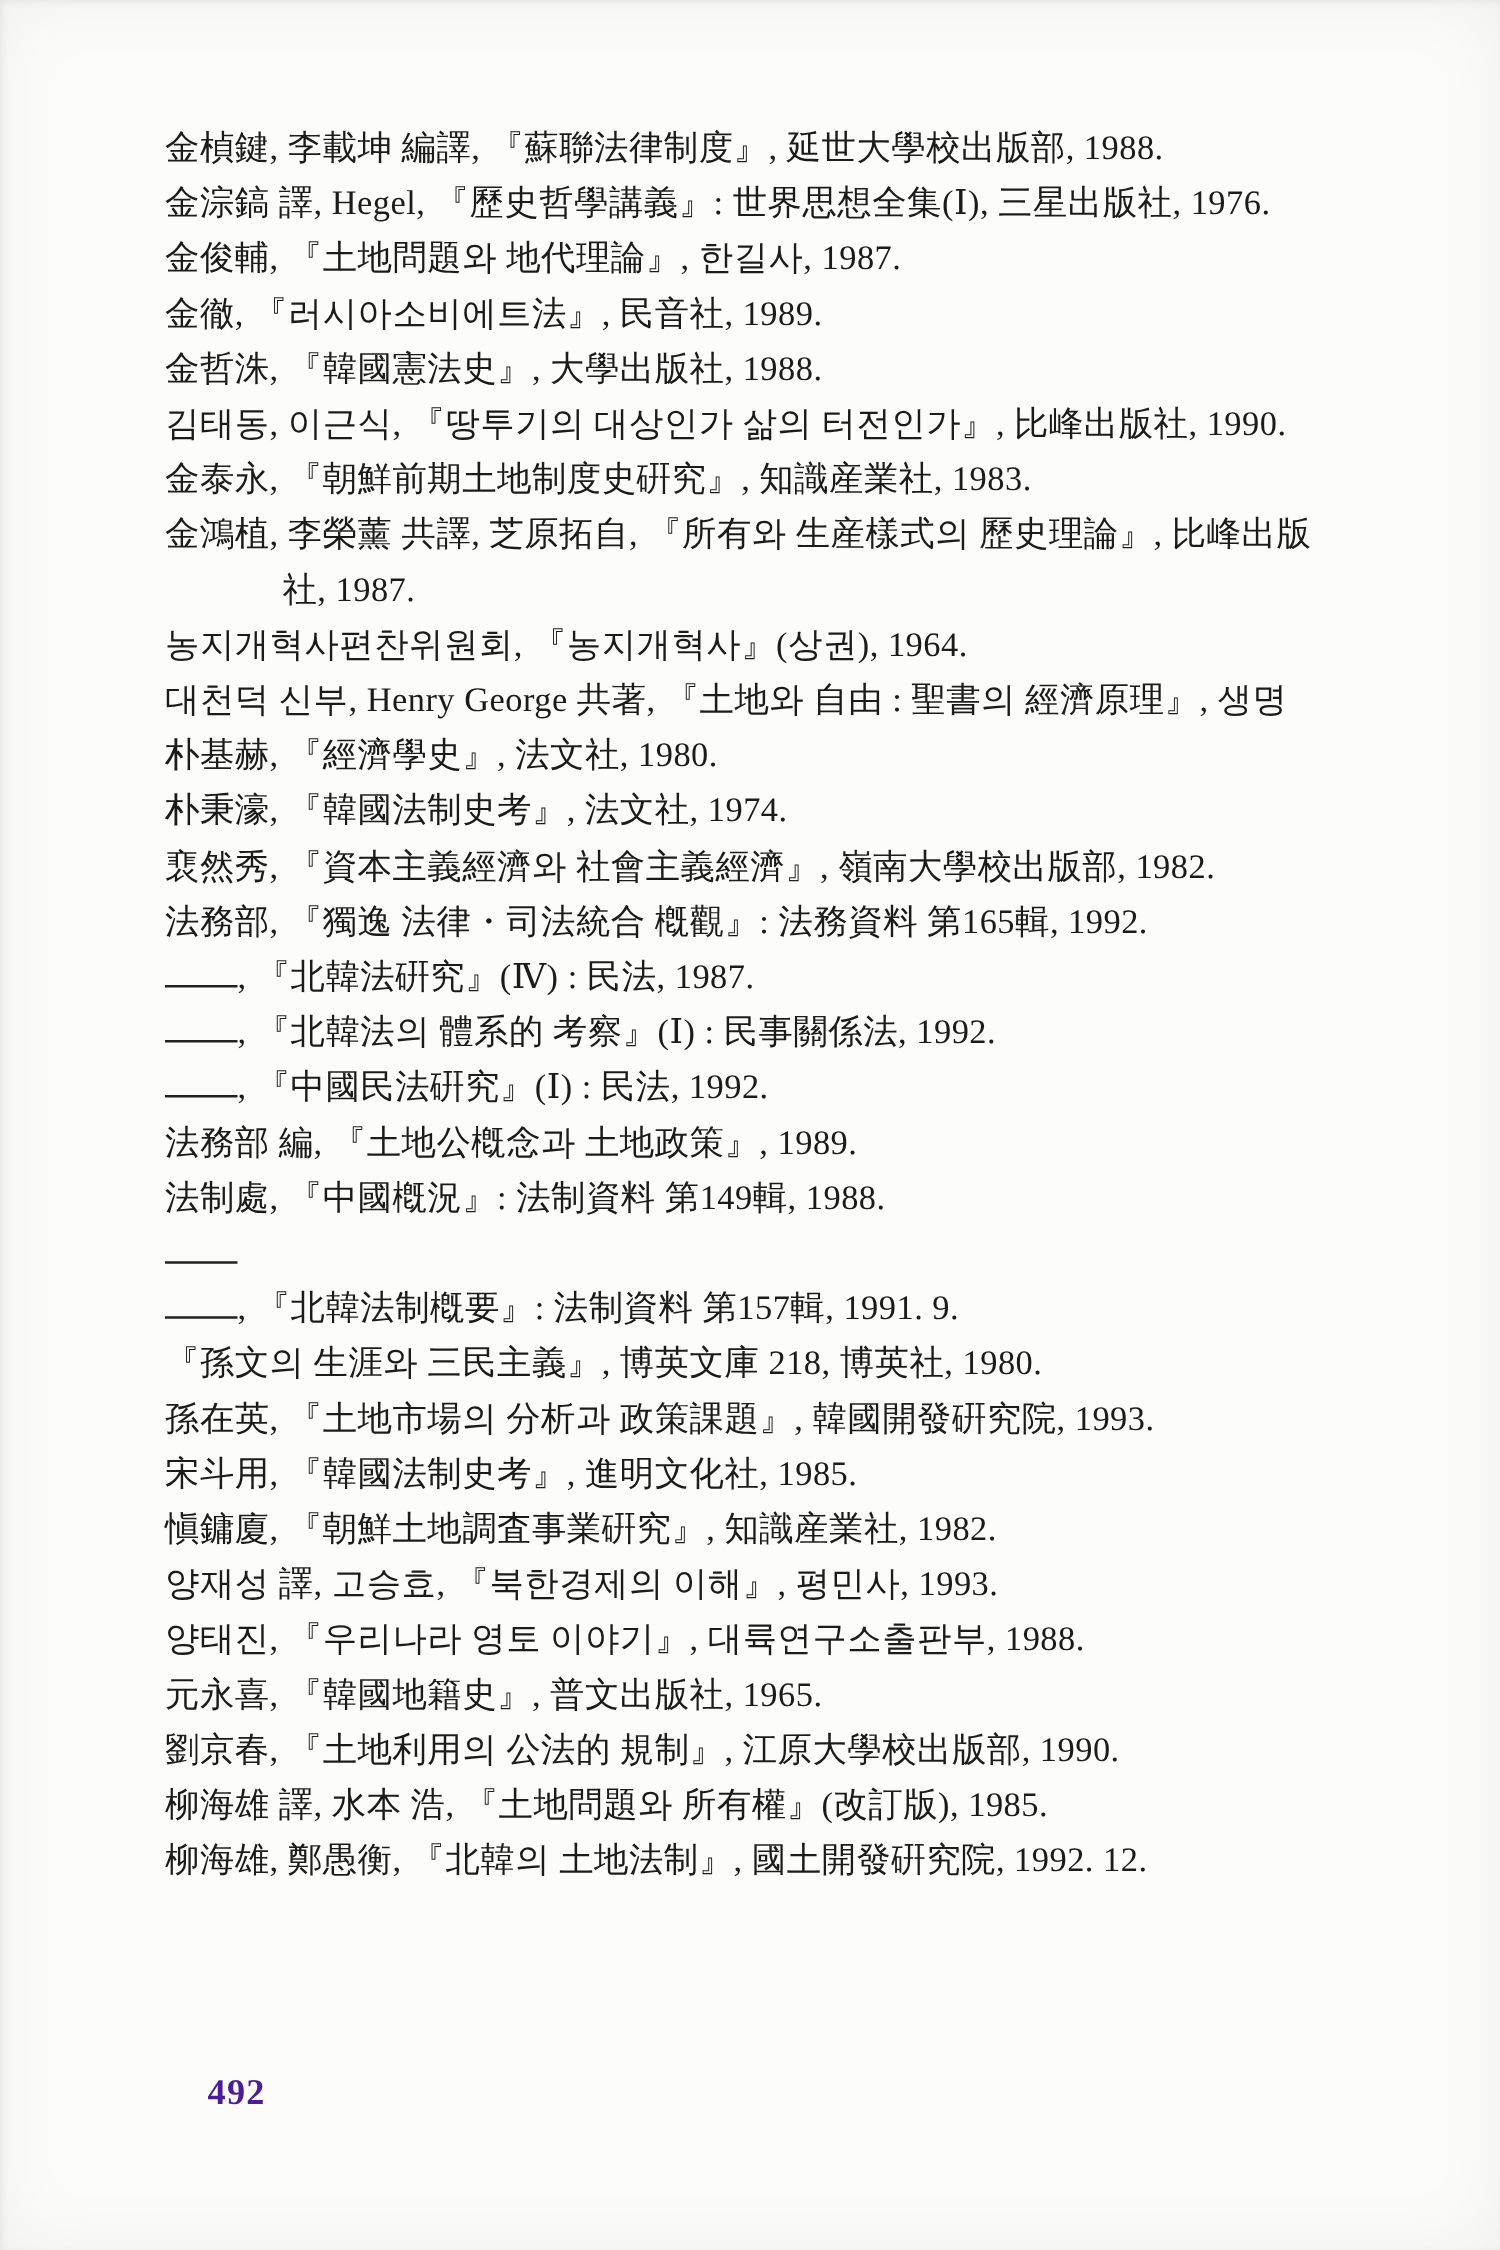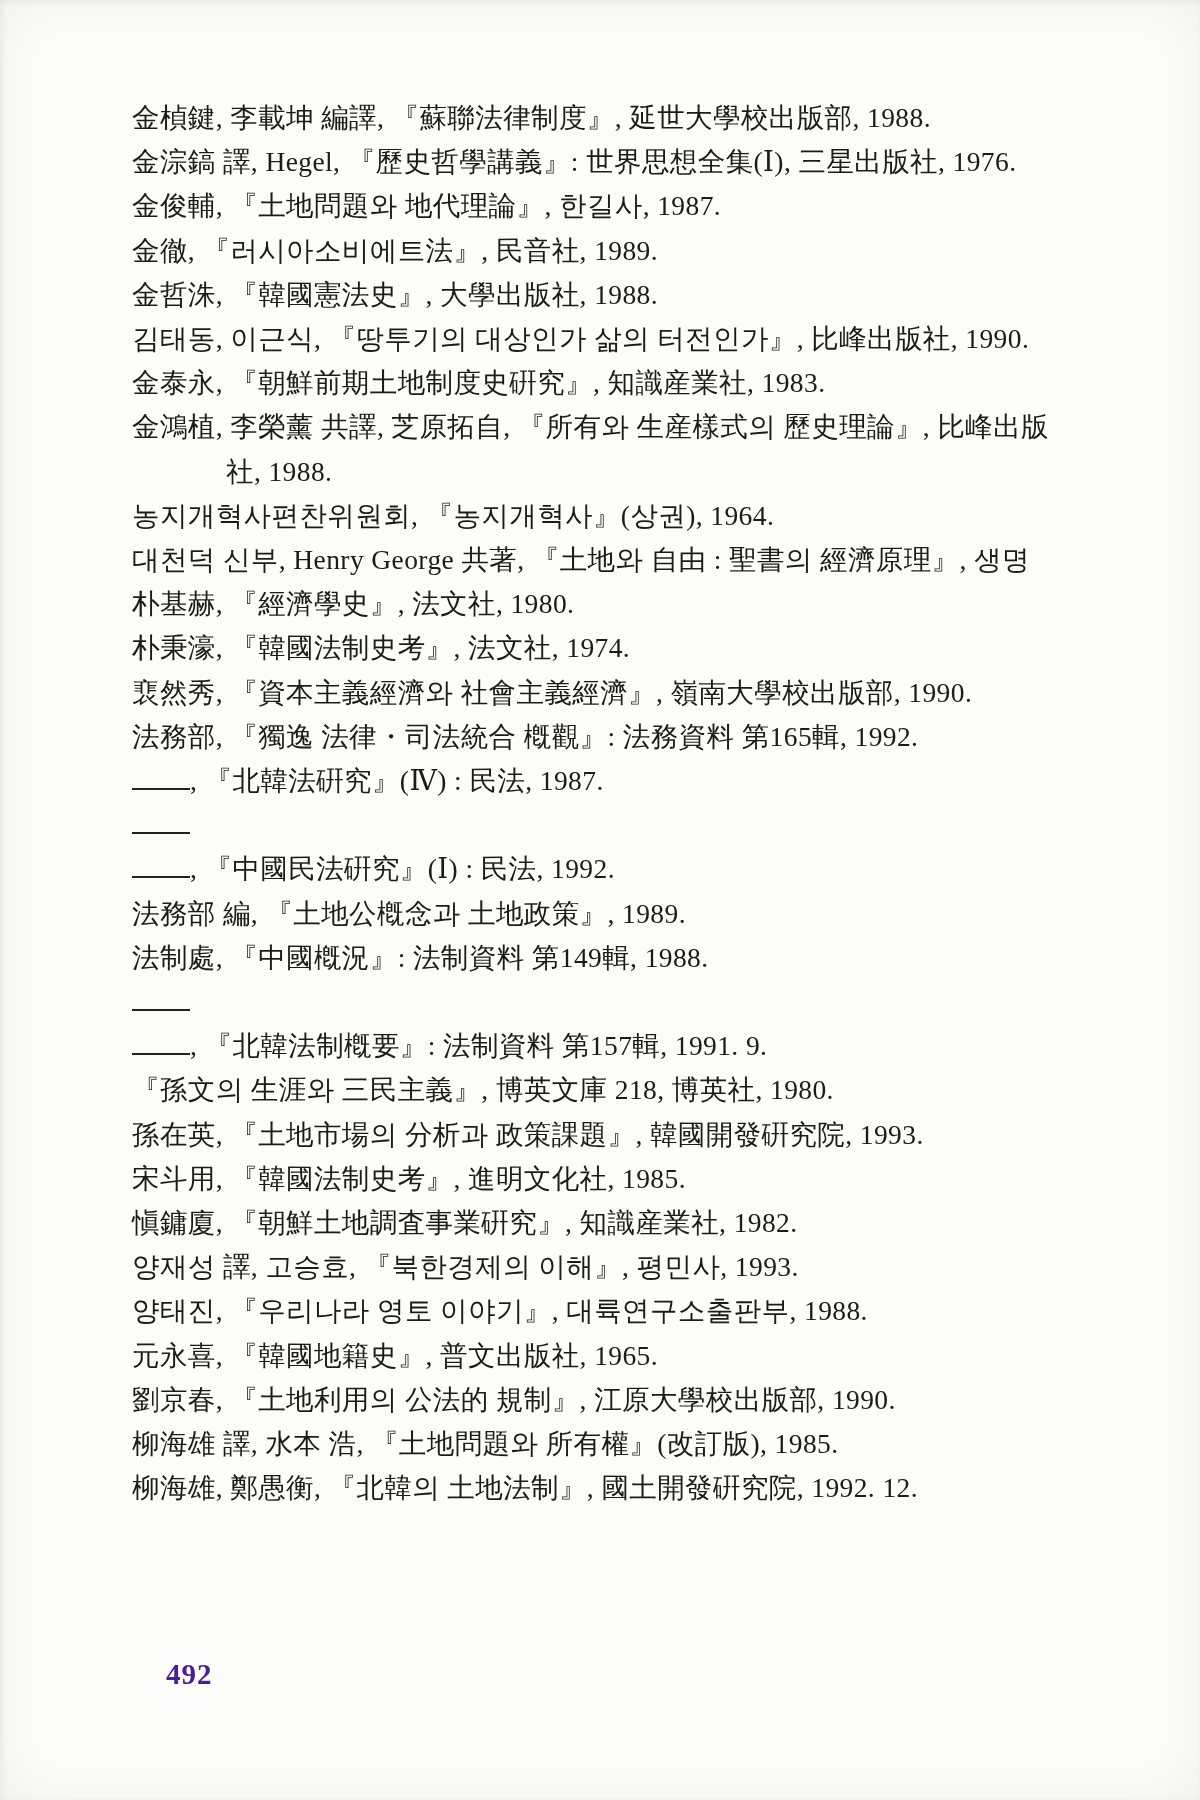--- a/index.html
+++ b/index.html
@@ -75,45 +75,45 @@
         <div class="line"><span>金哲洙, 『韓國憲法史』, 大學出版社, 1988.</span></div>
       </div>
       <div class="entry">
         <div class="line"><span>김태동, 이근식, 『땅투기의 대상인가 삶의 터전인가』, 比峰出版社, 1990.</span></div>
       </div>
       <div class="entry">
         <div class="line"><span>金泰永, 『朝鮮前期土地制度史硏究』, 知識産業社, 1983.</span></div>
       </div>
       <div class="entry">
         <div class="line"><span>金鴻植, 李榮薰 共譯, 芝原拓自, 『所有와 生産樣式의 歷史理論』, 比峰出版</span></div>
-        <div class="line indent"><span>社, 1988.</span></div>
+        <div class="line indent"><span>社, 1987.</span></div>
       </div>
       <div class="entry">
         <div class="line"><span>농지개혁사편찬위원회, 『농지개혁사』(상권), 1964.</span></div>
       </div>
       <div class="entry">
         <div class="line"><span>대천덕 신부, Henry George 共著, 『土地와 自由 : 聖書의 經濟原理』, 생명</span></div>
       </div>
       <div class="entry">
         <div class="line"><span>朴基赫, 『經濟學史』, 法文社, 1980.</span></div>
       </div>
       <div class="entry">
         <div class="line"><span>朴秉濠, 『韓國法制史考』, 法文社, 1974.</span></div>
       </div>
       <div class="entry">
-        <div class="line"><span>裵然秀, 『資本主義經濟와 社會主義經濟』, 嶺南大學校出版部, 1990.</span></div>
+        <div class="line"><span>裵然秀, 『資本主義經濟와 社會主義經濟』, 嶺南大學校出版部, 1982.</span></div>
       </div>
       <div class="entry">
         <div class="line"><span>法務部, 『獨逸 法律・司法統合 槪觀』: 法務資料 第165輯, 1992.</span></div>
       </div>
       <div class="entry">
         <div class="line"><span class="ditto"></span><span>, 『北韓法硏究』(Ⅳ) : 民法, 1987.</span></div>
       </div>
       <div class="entry">
-        <div class="line"><span class="ditto"></span></div>
+        <div class="line"><span class="ditto"></span><span>, 『北韓法의 體系的 考察』(Ⅰ) : 民事關係法, 1992.</span></div>
       </div>
       <div class="entry">
         <div class="line"><span class="ditto"></span><span>, 『中國民法硏究』(Ⅰ) : 民法, 1992.</span></div>
       </div>
       <div class="entry">
         <div class="line"><span>法務部 編, 『土地公槪念과 土地政策』, 1989.</span></div>
       </div>
       <div class="entry">
         <div class="line"><span>法制處, 『中國槪況』: 法制資料 第149輯, 1988.</span></div>
       </div>

